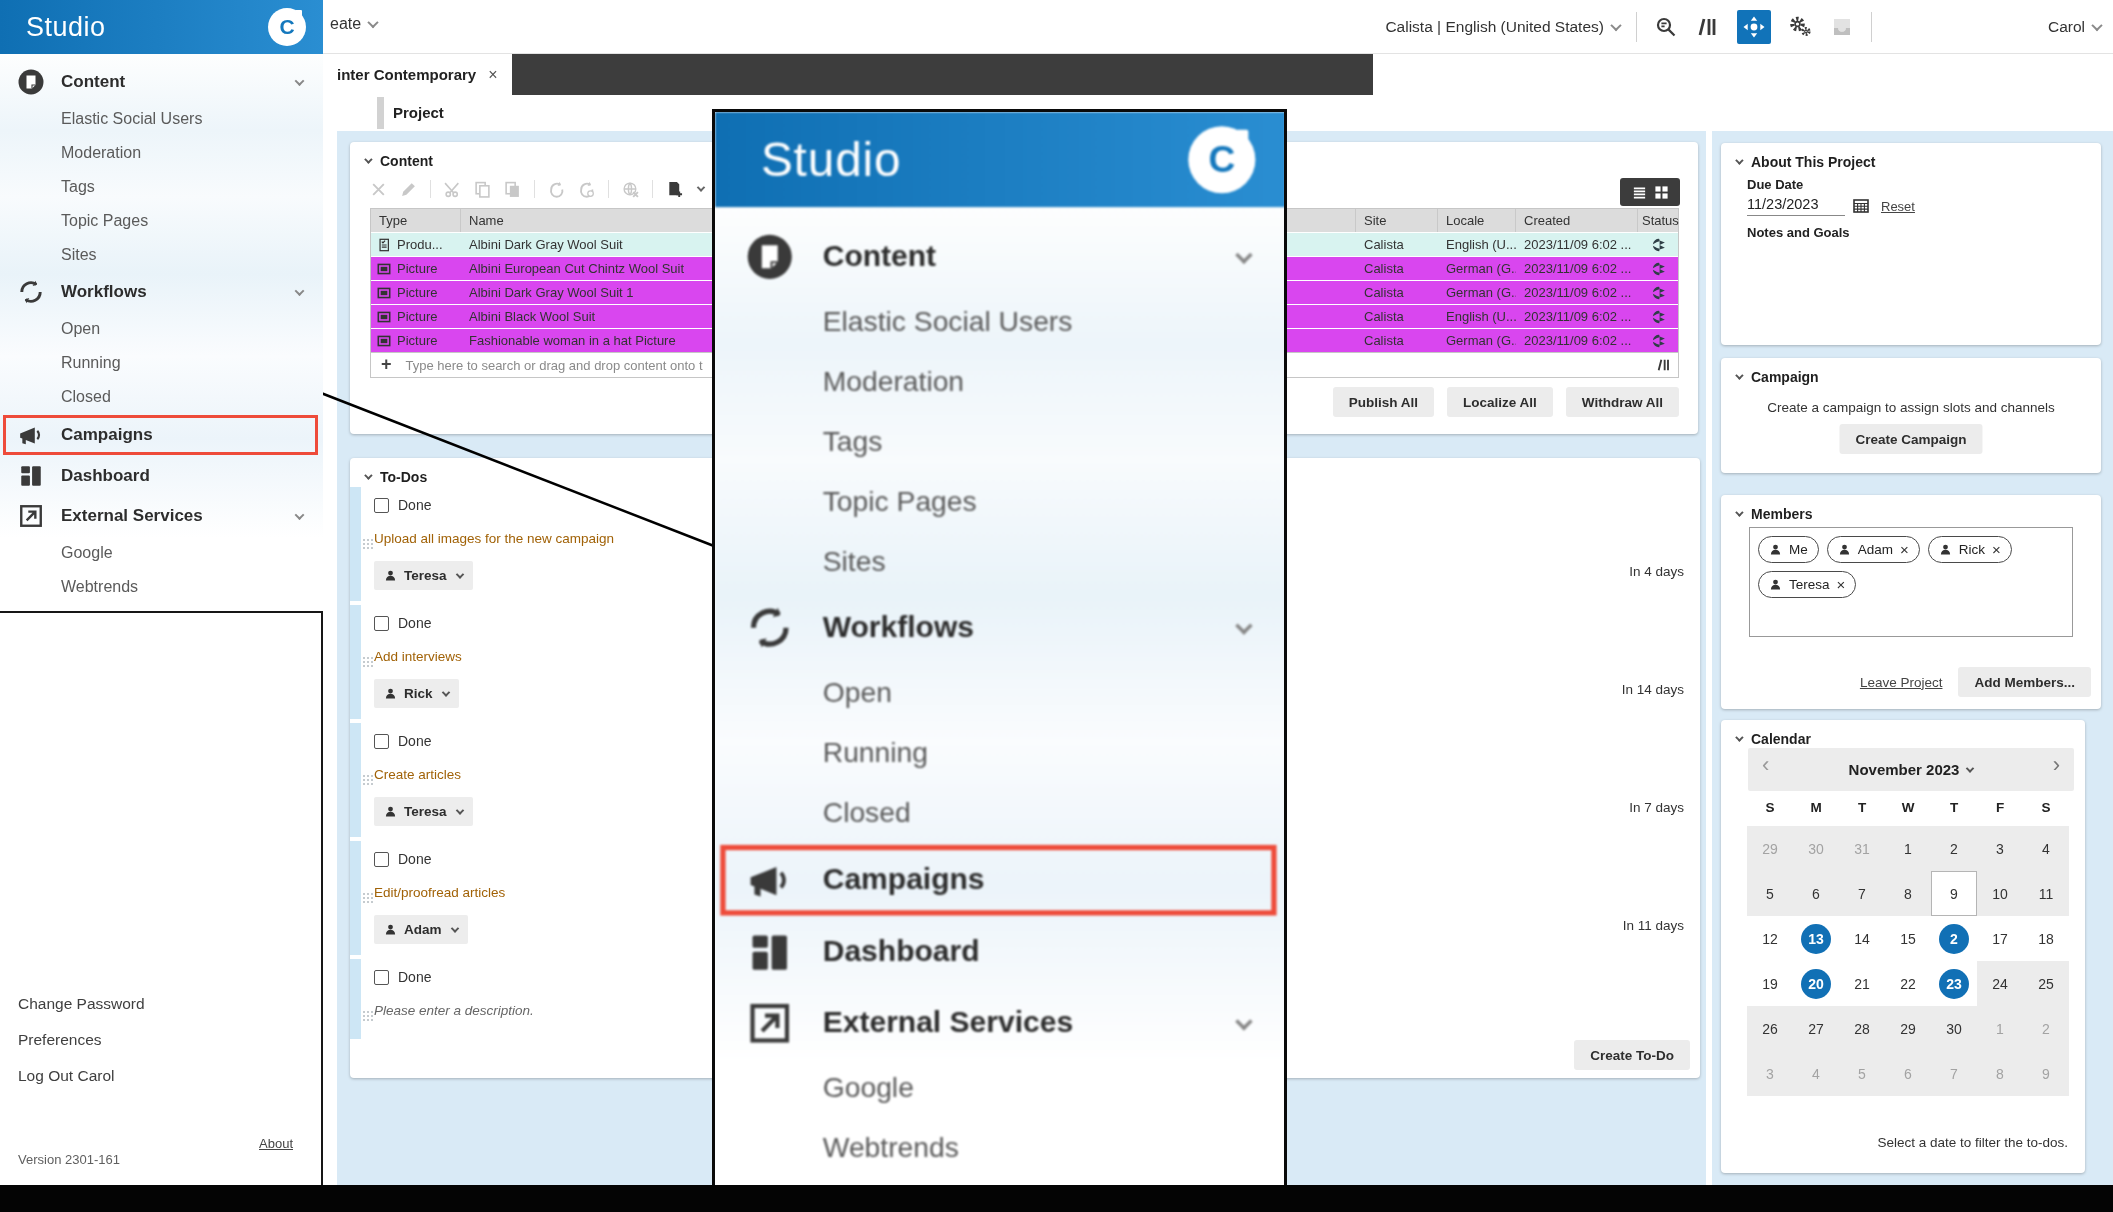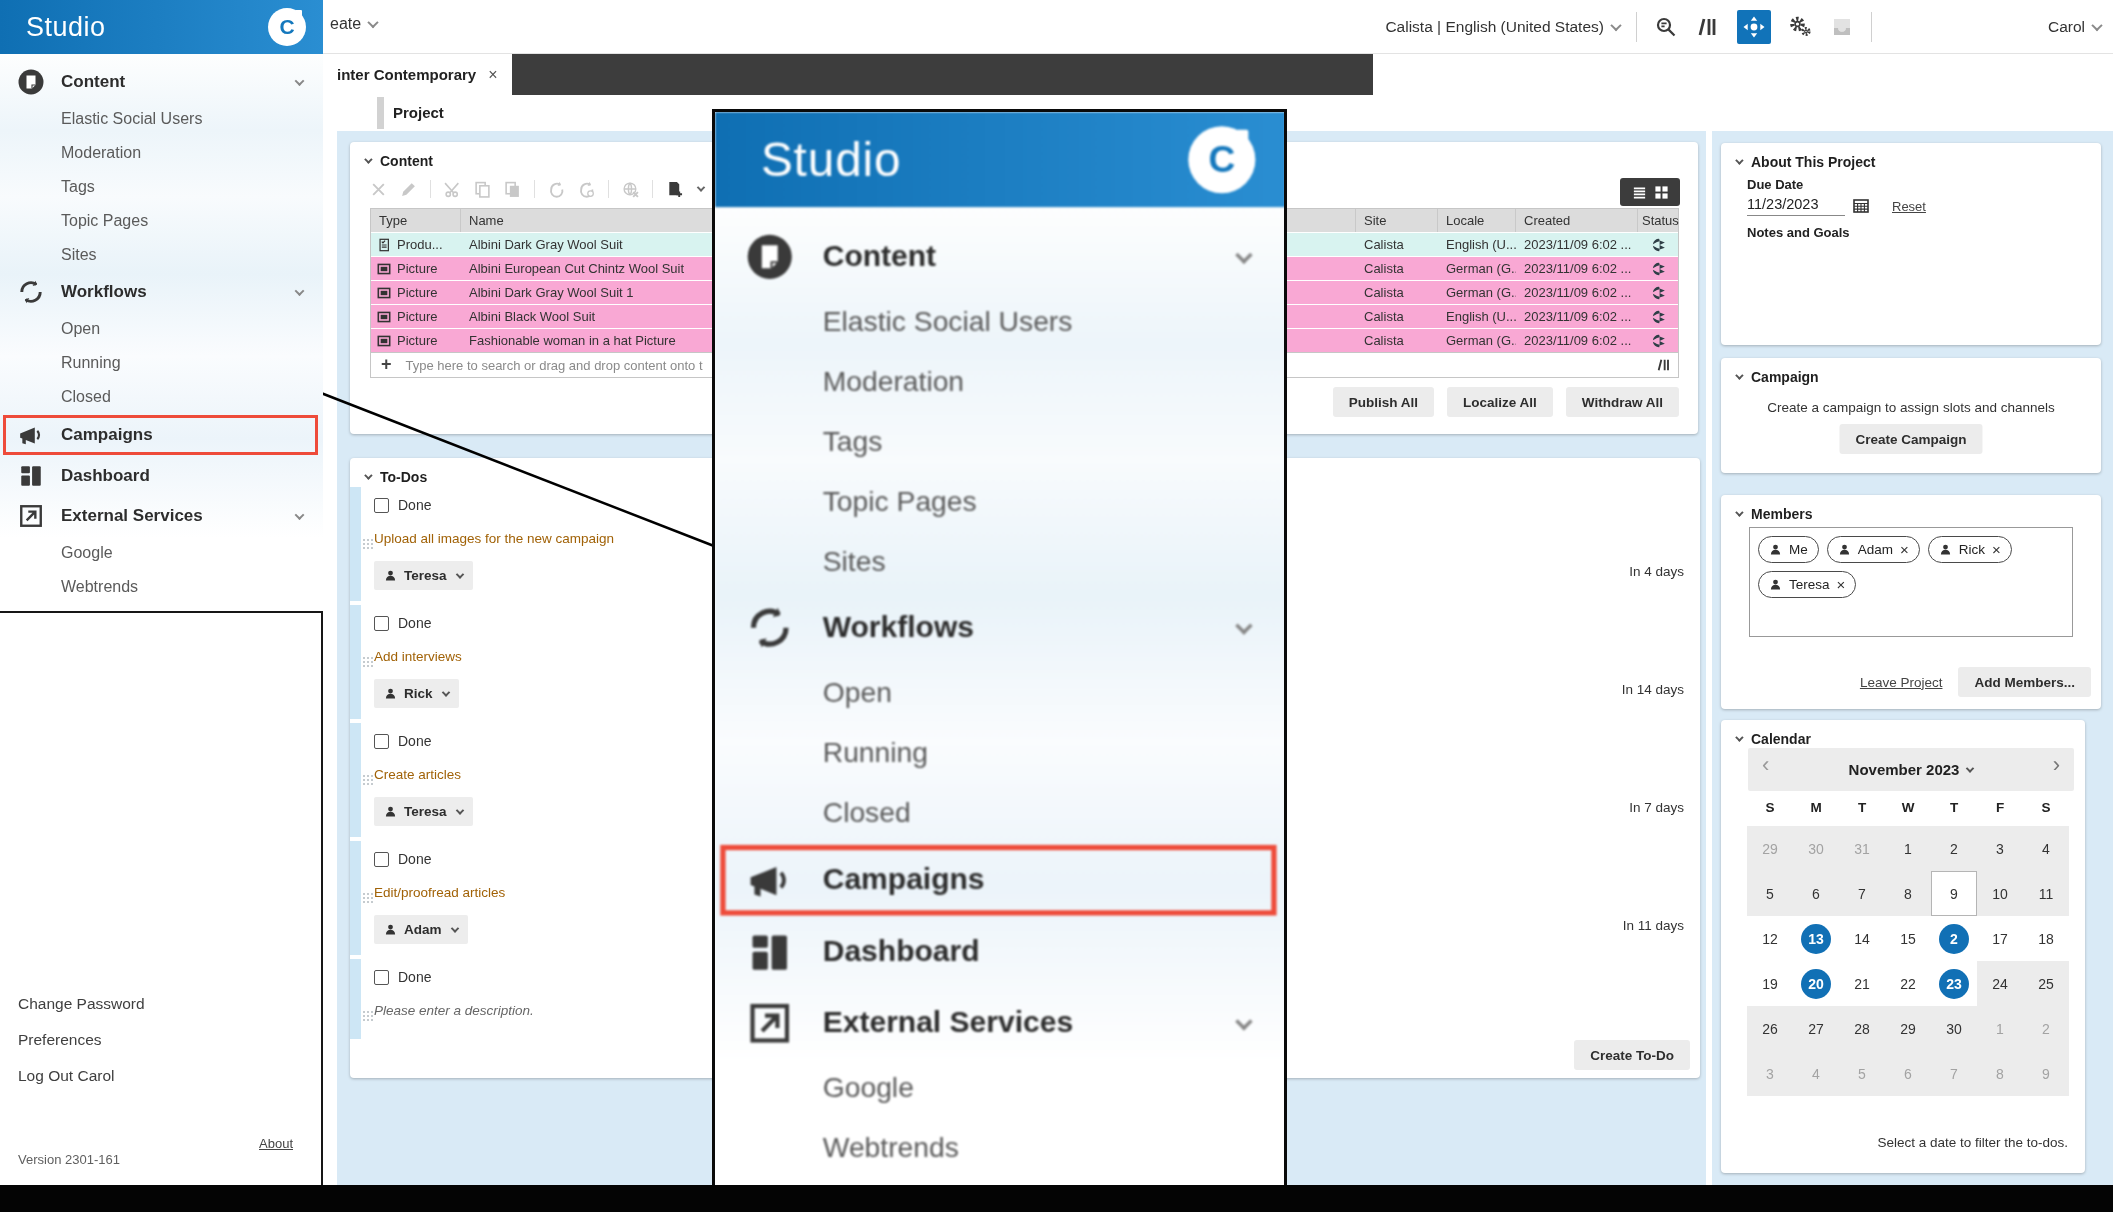--- a/index.html
+++ b/index.html
@@ -49,21 +49,21 @@
   .ct-toolbar .chev { width:6px; height:6px; border-color:#666; margin-left:2px; }
   .view-toggle { position:absolute; right:18px; top:36px; width:60px; height:28px; background:#3c3c3c; border-radius:3px; display:flex; align-items:center; justify-content:center; gap:7px; cursor:pointer; }
   .view-toggle svg { width:15px; height:15px; }
   .tbl { position:absolute; left:20px; top:66px; width:1309px; border:1px solid #c6c6c6; font-size:13px; }
   .trow { display:grid; grid-template-columns:90px 895px 82px 78px 122px 42px; align-items:center; height:24px; }
   .trow.head { height:23px; background:#dcdcdc; color:#333; }
   .trow.head > div { padding-left:8px; border-right:1px solid #c9c9c9; height:100%; display:flex; align-items:center; }
   .trow.head > div:last-child { border-right:none; padding-left:4px; }
   .trow.data { border-top:1px solid #fff; }
   .trow.data.sel { background:#d8f3f0; }
-  .trow.data.grn { background:#f9a8d4; }
+  .trow.data.grn { background:#d946ef; }
   .cell { padding-left:8px; white-space:nowrap; overflow:hidden; }
   .cell-type { display:flex; align-items:center; gap:6px; padding-left:6px; }
   .cell-type svg { width:14px; height:14px; flex:none; color:#333; }
   .cell-status { display:flex; justify-content:center; padding:0; }
   .cell-status svg { width:14px; height:14px; color:#2e3e46; }
   .searchrow { display:flex; align-items:center; height:25px; border-top:1px solid #c6c6c6; position:relative; }
   .searchrow .plus { font-size:18px; font-weight:bold; color:#444; margin:0 14px 2px 10px; }
   .searchrow .ph { color:#8a8a8a; font-size:13px; }
   .searchrow .lib { position:absolute; right:6px; top:4px; width:16px; height:16px; color:#3a3a3a; }
   .searchrow .lib svg { width:16px; height:16px; }
@@ -90,21 +90,21 @@
   #about-card { left:1721px; top:143px; width:380px; height:202px; }
   #campaign-card { left:1721px; top:358px; width:380px; height:115px; }
   #members-card { left:1721px; top:495px; width:380px; height:214px; }
   #calendar-card { left:1721px; top:720px; width:364px; height:453px; }
   .fld-label { position:absolute; left:26px; font-weight:bold; font-size:13px; color:#222; }
   .due-row { position:absolute; left:26px; top:53px; display:flex; align-items:flex-end; gap:8px; }
   .due-val { width:98px; border-bottom:1px solid #888; font-size:14.5px; padding-bottom:3px; color:#222; }
   .cal-ico { width:16px; height:16px; color:#333; margin-bottom:2px; cursor:pointer; }
   .cal-ico svg { width:16px; height:16px; }
   .linky { font-size:13px; color:#444; text-decoration:underline; cursor:pointer; }
-  .due-row .linky { margin-left:15px; margin-bottom:2px; }
+  .due-row .linky { margin-left:4px; margin-bottom:2px; }
   .notes-box { position:absolute; left:26px; top:100px; width:330px; height:78px; border:1px solid #999; font-size:13.5px; color:#333; padding:5px 8px; line-height:1.35; }
   .notes-grip { position:absolute; left:2px; right:2px; bottom:1px; height:7px; border-top:1px solid #b5b5b5; border-bottom:1px solid #b5b5b5; text-align:center; color:#aaa; font-size:9px; line-height:3px; }
   .camp-hint { position:absolute; left:0; right:0; top:42px; text-align:center; font-size:13.5px; color:#333; }
   .camp-btn { position:absolute; left:50%; transform:translateX(-50%); top:66px; }
   .mem-box { position:absolute; left:28px; top:32px; width:324px; height:110px; border:1px solid #999; padding:8px; display:flex; flex-wrap:wrap; gap:8px; align-content:flex-start; }
   .mchip { height:27px; border:1.5px solid #4a4a4a; border-radius:14px; display:inline-flex; align-items:center; padding:0 10px; gap:7px; font-size:13.5px; color:#222; background:#fff; }
   .mchip svg { width:13px; height:13px; color:#333; }
   .mchip .rm { font-size:15px; color:#333; cursor:pointer; line-height:1; }
   .mem-actions { position:absolute; right:10px; top:172px; display:flex; align-items:center; gap:16px; }
   

